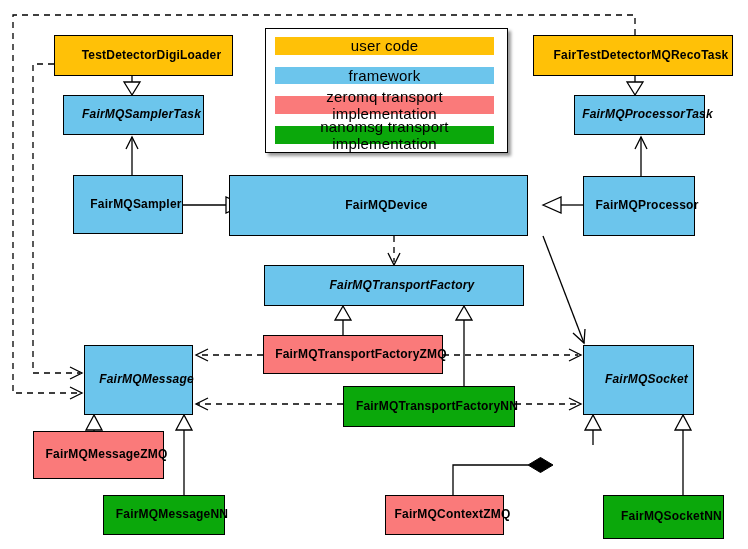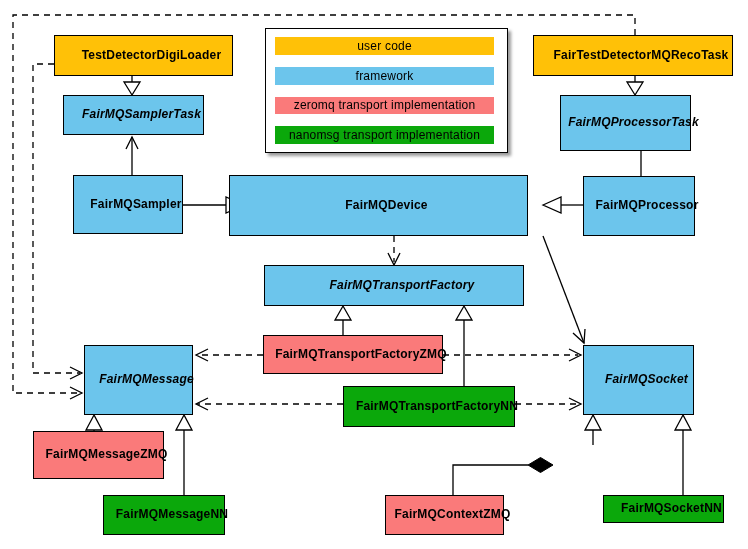--- a/index.html
+++ b/index.html
@@ -19,21 +19,21 @@
   .type-zeromq{background:var(--c-zeromq);}
   .type-nanomsg{background:var(--c-nanomsg);}
   .legend{
     position:absolute;left:265px;top:28px;width:243px;height:125px;
     background:#fff;border:1.5px solid #000;box-sizing:border-box;
     box-shadow:3px 3px 3px #9a9a9a;
     display:flex;flex-direction:column;gap:12px;padding:8px 13px 8px 9px;
   }
   .legend-item{
     height:18px;display:flex;align-items:center;justify-content:center;
-    font-size:12px;color:#000;letter-spacing:0.2px;text-align:center;
+    font-size:15px;color:#000;letter-spacing:0.2px;text-align:center;
   }
   .solid{stroke:#000;stroke-width:1.3;fill:none;}
   .dashed{stroke:#000;stroke-width:1.3;fill:none;stroke-dasharray:6 5;}
   .tri{fill:#fff;stroke:#000;stroke-width:1.3;}
   .vee{fill:none;stroke:#000;stroke-width:1.3;}
   .diamond{fill:#000;stroke:#000;stroke-width:1;}
 </style>
 </head>
 <body>
 
@@ -152,21 +152,21 @@
   </div>
 
   <div class="node type-user" style="left:533px;top:35px;width:200px;height:41px">
     <span>FairTestDetectorMQRecoTask</span>
   </div>
 
   <div class="node type-framework abstract" style="left:63px;top:95px;width:141px;height:40px">
     <span>FairMQSamplerTask</span>
   </div>
 
-  <div class="node type-framework abstract" style="left:560px;top:95px;width:131px;height:56px">
+  <div class="node type-framework abstract" style="left:574px;top:95px;width:131px;height:40px">
     <span>FairMQProcessorTask</span>
   </div>
 
   <div class="node type-framework" style="left:73px;top:175px;width:110px;height:59px">
     <span>FairMQSampler</span>
   </div>
 
   <div class="node type-framework" style="left:229px;top:175px;width:299px;height:61px">
     <span>FairMQDevice</span>
   </div>
@@ -197,21 +197,21 @@
 
   <div class="node type-zeromq" style="left:33px;top:431px;width:131px;height:48px">
     <span>FairMQMessageZMQ</span>
   </div>
 
   <div class="node type-nanomsg" style="left:103px;top:495px;width:122px;height:40px">
     <span>FairMQMessageNN</span>
   </div>
 
 
-  <div class="node type-nanomsg" style="left:603px;top:495px;width:121px;height:28px">
+  <div class="node type-nanomsg" style="left:603px;top:495px;width:121px;height:44px">
     <span>FairMQSocketNN</span>
   </div>
 
   <div class="node type-zeromq" style="left:385px;top:495px;width:119px;height:40px">
     <span>FairMQContextZMQ</span>
   </div>
 
   <div class="legend">
     <div class="legend-item type-user">
       <span>user code</span>

